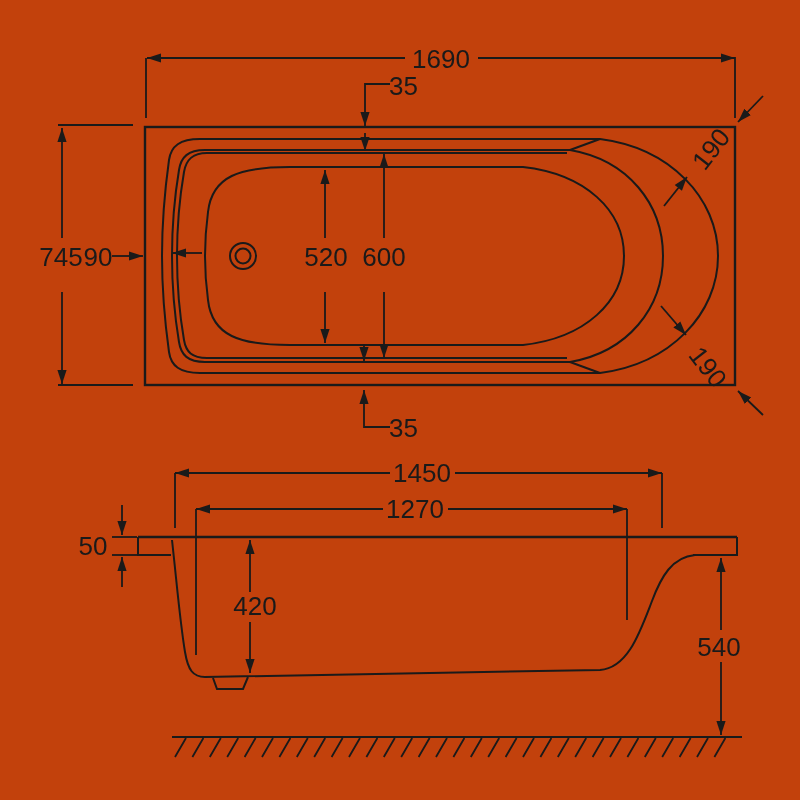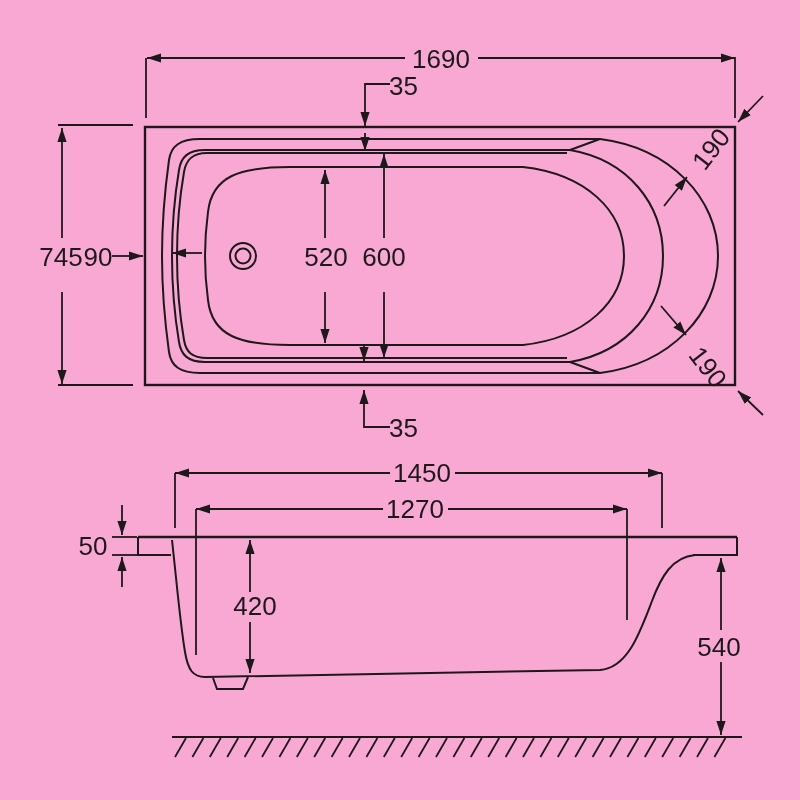--- a/index.html
+++ b/index.html
@@ -1,16 +1,16 @@
 <!DOCTYPE html>
 <html><head>
 <meta charset="utf-8">
 <style>
   html,body{margin:0;padding:0;background:#ffffff;}
-  .stage{width:800px;height:800px;position:relative;background:#f9a8d4;font-family:"Liberation Sans",sans-serif;}
+  .stage{width:800px;height:800px;position:relative;background:#c2410c;font-family:"Liberation Sans",sans-serif;}
   svg{display:block;}
   text{font-family:"Liberation Sans",sans-serif;fill:#1a1a1a;font-size:26px;}
   .thin{stroke:#1a1a1a;stroke-width:1.8;fill:none;}
   .outline{stroke:#1a1a1a;stroke-width:2.4;fill:none;}
   .outline2{stroke:#1a1a1a;stroke-width:2;fill:none;}
 </style>
 </head>
 <body>
 
 <div class="stage">

